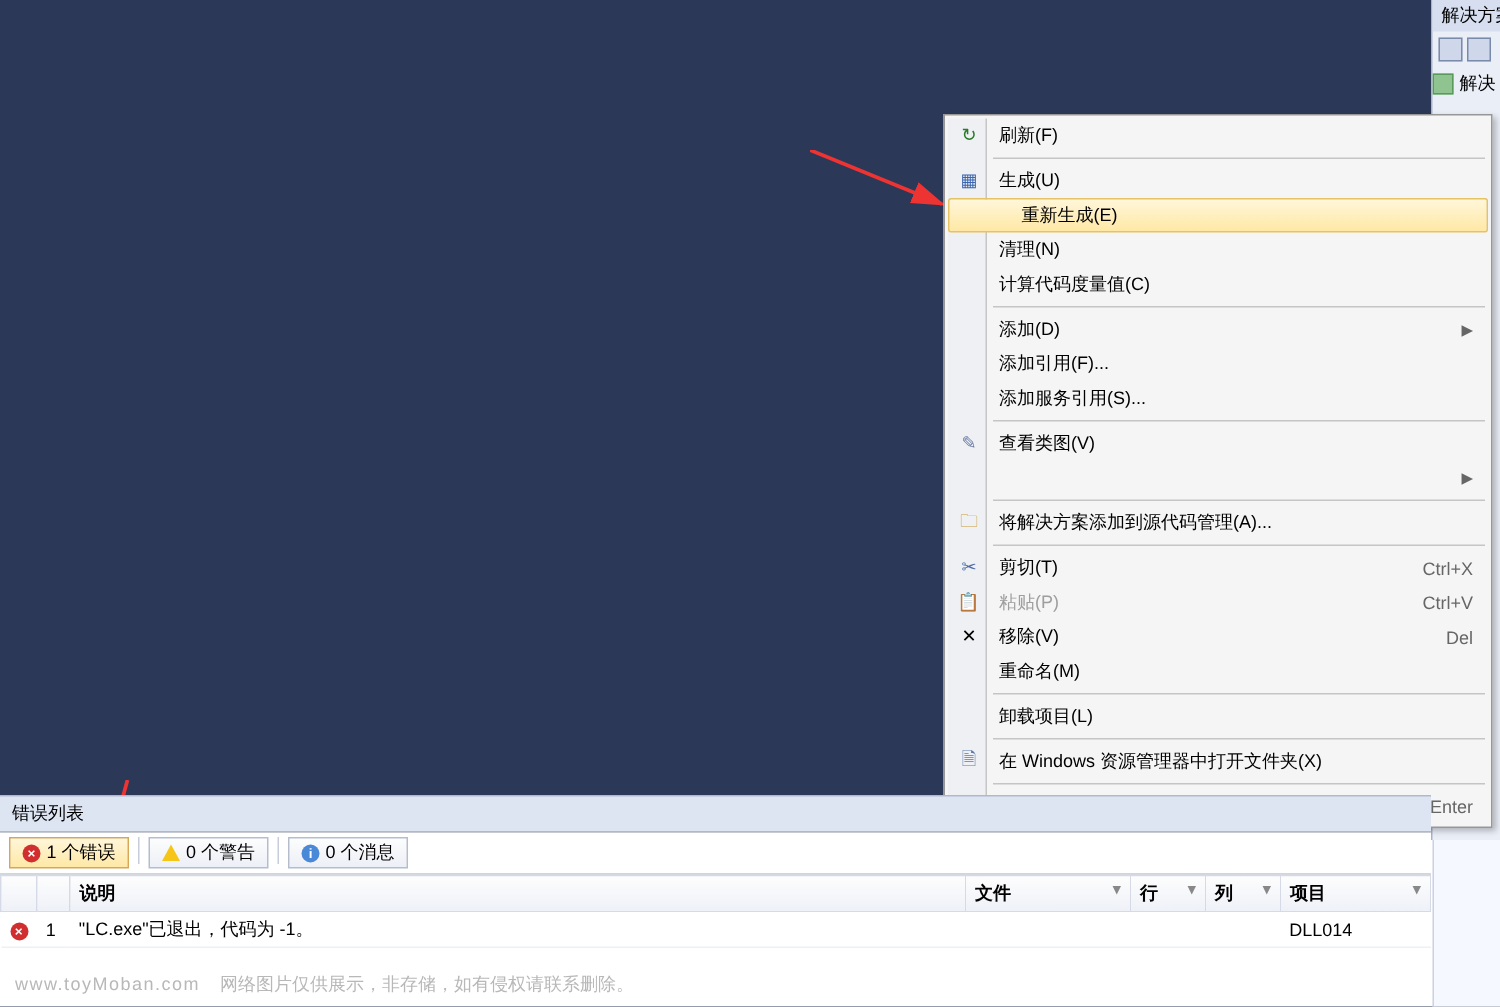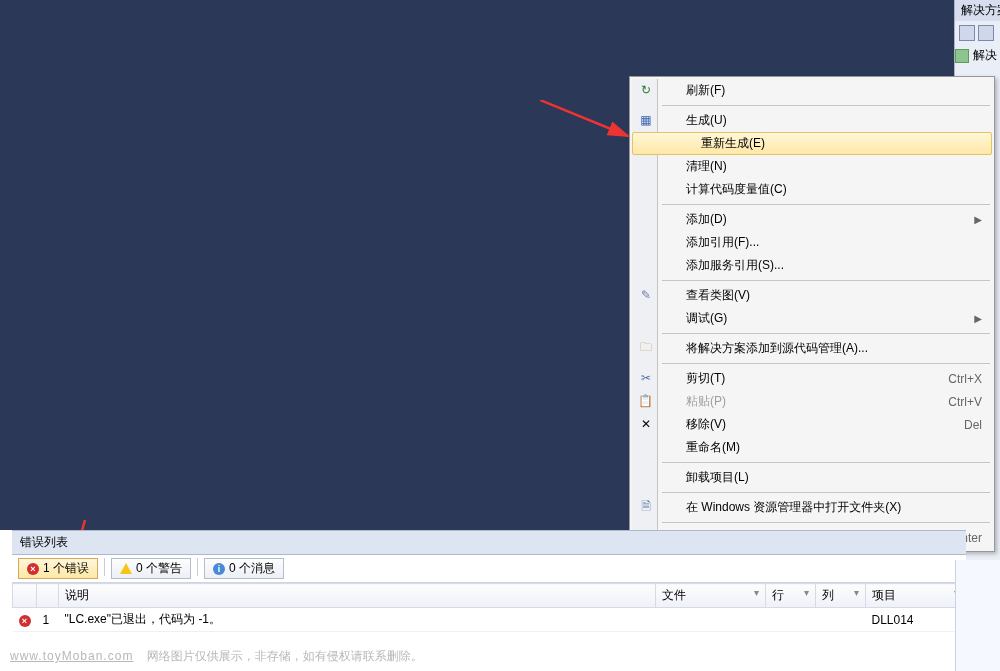--- a/index.html
+++ b/index.html
@@ -11,49 +11,49 @@
 .side-icons span { width: 16px; height: 16px; display: inline-block; background: #cfd8ea; border: 1px solid #7a8aaa; }
 .side-list-item { padding: 2px 0; display: flex; align-items: center; gap: 4px; font-size: 12px; white-space: nowrap; overflow: hidden; }
 .side-list-item .ic { width: 14px; height: 14px; display:inline-block; background:#8fc38f; border:1px solid #5a9a5a; }
 .arrow1 { position: absolute; left: 540px; top: 100px; pointer-events: none; }
 .arrow2 { position: absolute; left: 60px; top: 520px; pointer-events: none; }
 .context-menu { position: absolute; left: 629px; top: 76px; width: 366px; background: #f5f5f5; border: 1px solid #979797; box-shadow: 2px 2px 4px rgba(0,0,0,.25); padding: 2px; }
 .cm-gutter { position: absolute; left: 2px; top: 2px; bottom: 2px; width: 26px; background: #eef0f3; border-right: 1px solid #c5c5c5; }
 .cm-item { position: relative; height: 23px; display: flex; align-items: center; padding-left: 34px; padding-right: 10px; white-space: nowrap; cursor: default; }
 .cm-item.highlight { background: linear-gradient(#fff7d9, #ffe8a6); border: 1px solid #e5c365; border-radius: 2px; margin: 0; height: 23px; padding-left: 48px; }
 .cm-item.disabled { color: #9e9e9e; }
-.cm-item .lbl { flex: 1; margin-left: 20px; }
+.cm-item .lbl { flex: 1; }
 .cm-item .shortcut { color: #666; margin-left: 20px; }
 .cm-item .arrow-right { margin-left: auto; color: #666; font-size: 10px; }
 .cm-sep { height: 1px; background: #c5c5c5; margin: 3px 2px 3px 30px; }
 .cm-icon { position: absolute; left: 6px; top: 3px; width: 16px; height: 16px; display: flex; align-items: center; justify-content: center; font-size: 12px; }
 .ic-refresh { color: #2a7a2a; }
 .ic-build { color: #3a66b0; }
 .ic-class { color: #6a7da8; }
 .ic-folder { color: #c49a39; }
 .ic-scissors { color: #4a6aa8; }
 .ic-paste { color: #9e9e9e; }
 .ic-delete { color: #000; }
 .ic-open { color: #5a7aaa; }
 .ic-prop { color: #7e6d46; }
-.error-list-panel { position: absolute; left: 12px; top: 530px; width: 954px; background: #000000; }
+.error-list-panel { position: absolute; left: 0; top: 530px; width: 954px; background: #000000; }
 .elp-title { background: #dde4f2; padding: 3px 8px; border-top: 1px solid #b0b8cc; border-bottom: 1px solid #b0b8cc; font-size: 12px; }
 .elp-filters { background: #fff; border-bottom: 1px solid #cfd5e2; padding: 3px 6px; display: flex; gap: 6px; }
 .flt-btn { display: inline-flex; align-items: center; gap: 4px; padding: 1px 8px; border: 1px solid #b5bdcd; background: linear-gradient(#fdfdfd,#eceff6); font-size: 12px; }
 .flt-btn.active { border-color: #d5a756; background: linear-gradient(#fff6da,#ffe8a6); }
 .ic-err { width:12px; height:12px; border-radius:50%; background:#d12f2f; color:#fff; display:inline-flex; align-items:center; justify-content:center; font-size:9px; font-weight:bold; }
 .ic-warn { width:0; height:0; border-left:6px solid transparent; border-right:6px solid transparent; border-bottom:11px solid #f5c518; display:inline-block; }
 .ic-info { width:12px; height:12px; border-radius:50%; background:#4a88d8; color:#fff; display:inline-flex; align-items:center; justify-content:center; font-size:9px; font-weight:bold; }
 .el-table { width: 100%; border-collapse: collapse; font-size: 12px; background:#fff; }
-.el-table th { text-align: left; font-weight: normal; padding: 3px 6px; background: linear-gradient(#fdfdfd,#eef1f8); border: 1px solid #d5dae6; position: relative; }
+.el-table th { text-align: left; font-weight: bold; padding: 3px 6px; background: linear-gradient(#fdfdfd,#eef1f8); border: 1px solid #d5dae6; position: relative; }
 .el-table td { padding: 3px 6px; border-bottom: 1px solid #eef0f4; }
 .th-sort::after { content: "▾"; position: absolute; right: 6px; top: 3px; color:#888; font-size:10px; }
 .row-icon-cell { width: 22px; text-align:center; }
 .watermark { position: absolute; left: 10px; bottom: 6px; font-size: 12px; color: #b8b8b8; }
-.watermark .site { margin-right: 10px; letter-spacing: 1px; text-decoration: underline; }
+.watermark .site { margin-right: 10px; letter-spacing: 1px; }
 .vline { position:absolute; left:955px; top:560px; bottom:0; width:45px; background:#f5f8ff; border-left:1px solid #ccd2df; }
 .sep-v { width:1px; height:18px; background:#c7cdda; display:inline-block; }
 </style>
 </head>
 <body>
 
 <div class="editor-area"></div>
 
 <div class="side-panel">
   <div class="side-title">解决方案</div>
@@ -115,21 +115,20 @@
   </div>
   <div class="cm-item">
     <span class="lbl">添加服务引用(S)...</span>
   </div>
   <div class="cm-sep"></div>
   <div class="cm-item">
     <span class="cm-icon ic-class">✎</span>
     <span class="lbl">查看类图(V)</span>
   </div>
   <div class="cm-item">
-    <span class="lbl">调试(G)</span>
     <span class="arrow-right">▶</span>
   </div>
   <div class="cm-sep"></div>
   <div class="cm-item">
     <span class="cm-icon ic-folder">🗀</span>
     <span class="lbl">将解决方案添加到源代码管理(A)...</span>
   </div>
   <div class="cm-sep"></div>
   <div class="cm-item">
     <span class="cm-icon ic-scissors">✂</span>

